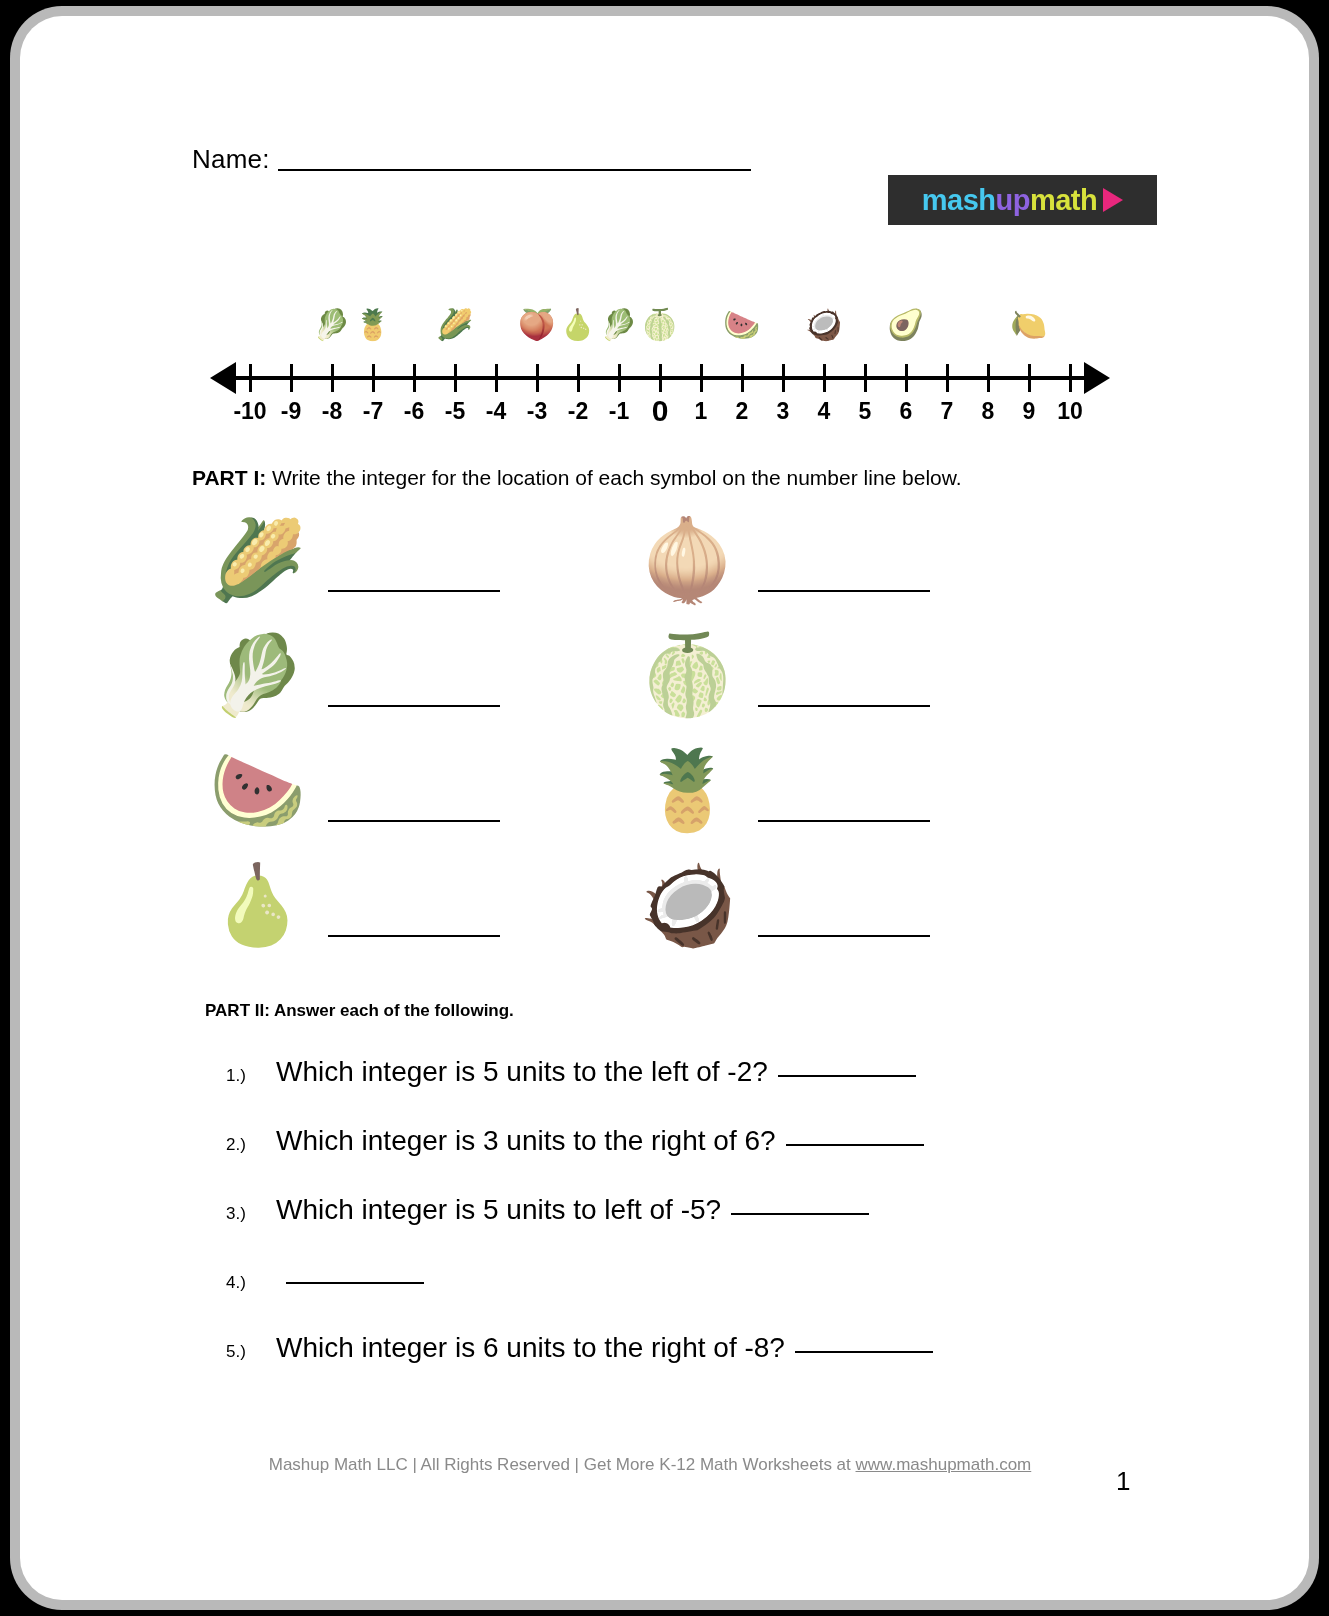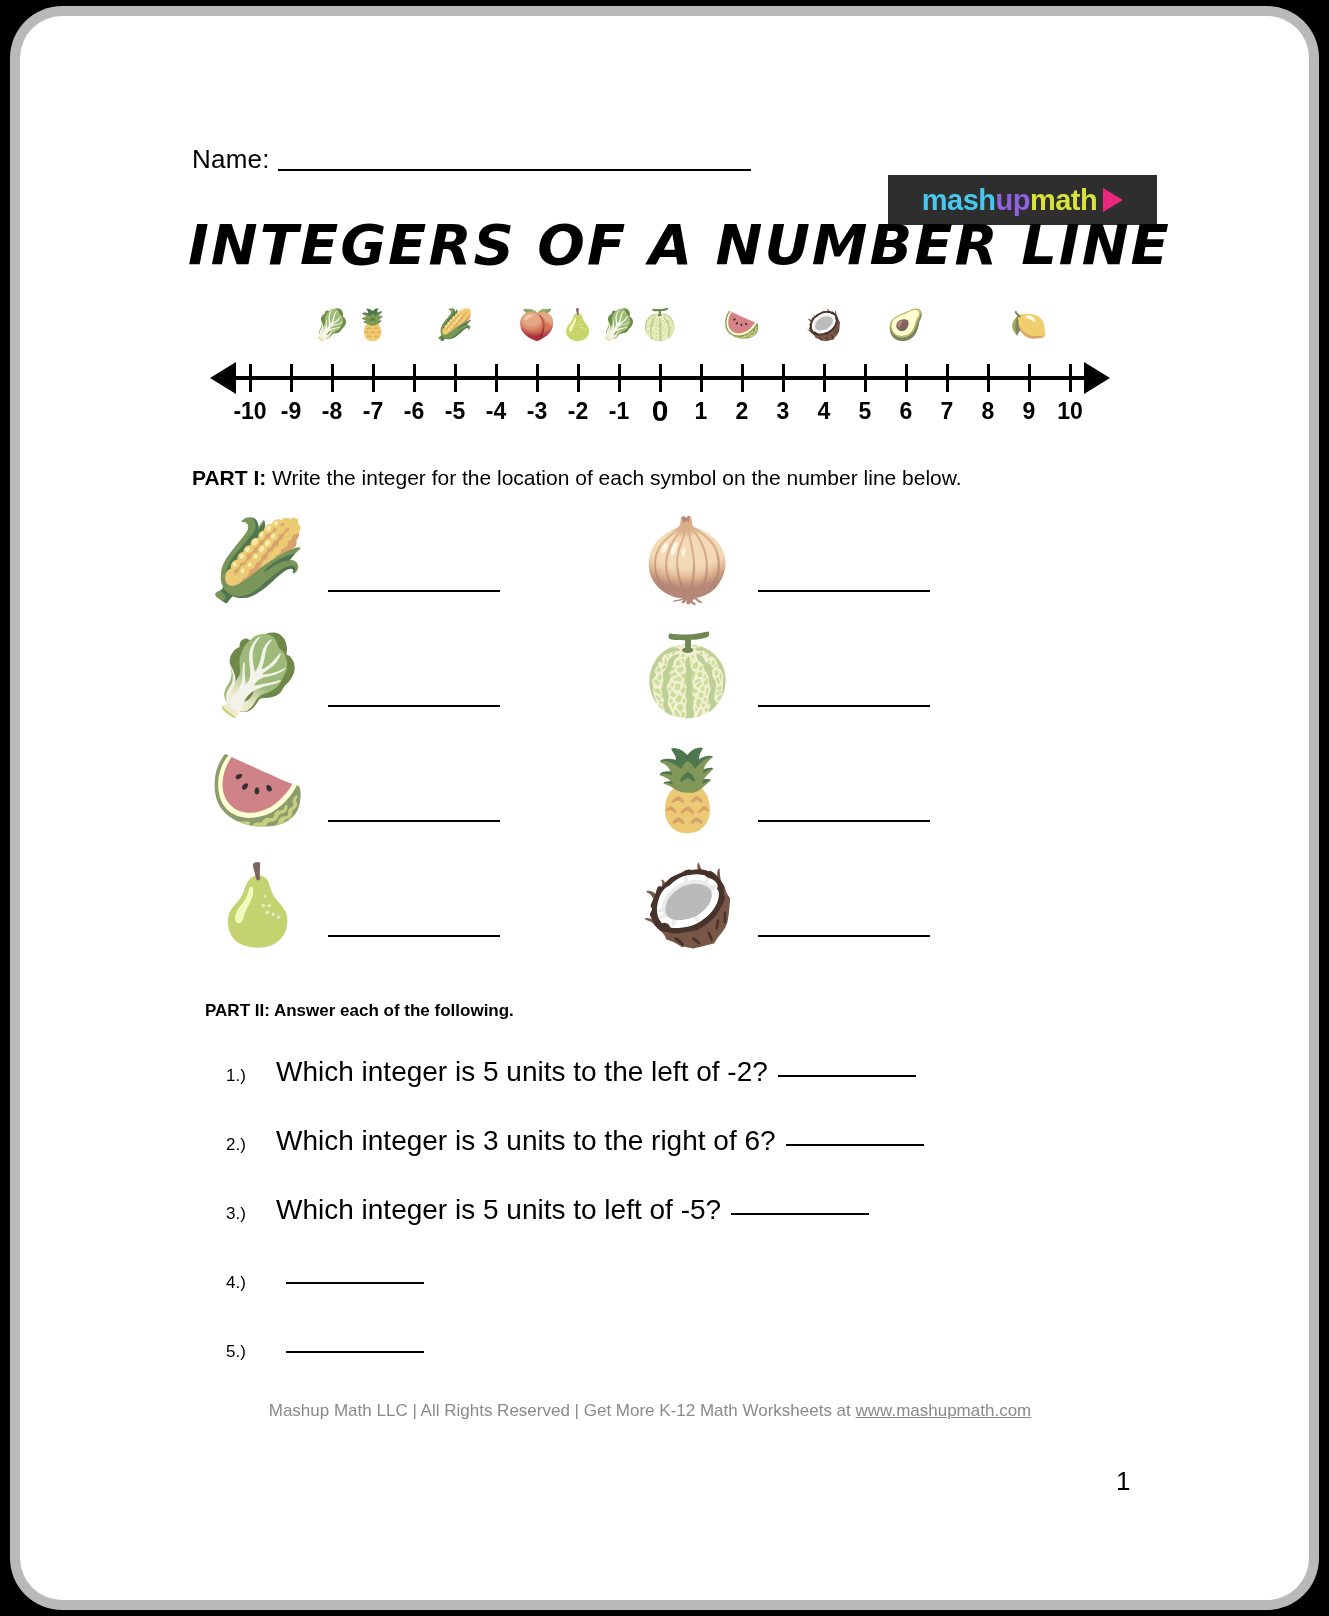--- a/index.html
+++ b/index.html
@@ -212,21 +212,21 @@
     border-bottom: 2.5px solid #000;
     height: 1px;
     margin-left: 10px;
     vertical-align: 4px;
   }
 
   
   .footer {
     position: absolute;
     left: 0;
-    top: 1385px;
+    top: 1439px;
     width: 1260px;
     text-align: center;
     font-size: 17px;
     color: #8a8a8a;
   }
   .footer a {
     color: #8a8a8a;
     text-decoration: underline;
   }
   .page-num {
@@ -248,21 +248,20 @@
       <span class="name-rule"></span>
     </div>
 
     <div class="logo">
       <span class="logo-mash">mash</span>
       <span class="logo-up">up</span>
       <span class="logo-math">math</span>
       <span class="logo-tri"></span>
     </div>
 
-    <div class="title">INTEGERS OF A NUMBER LINE</div>
 
     <div class="numline">
       <div class="nl-arrow-l"></div>
       <div class="nl-arrow-r"></div>
       <div class="nl-axis"></div>
       <div id="nl-ticks">
           <div class="nl-tick" style="left: 38.5px;"></div>
           <div class="nl-tick" style="left: 79.5px;"></div>
           <div class="nl-tick" style="left: 120.5px;"></div>
           <div class="nl-tick" style="left: 161.5px;"></div>
@@ -376,21 +375,21 @@
         <div class="q-item">
           <div class="q-num">3.)</div>
           <div class="q-text"><span>Which integer is 5 units to left of -5?</span><span class="q-blank"></span></div>
         </div>
         <div class="q-item">
           <div class="q-num">4.)</div>
           <div class="q-text"><span class="q-blank"></span></div>
         </div>
         <div class="q-item">
           <div class="q-num">5.)</div>
-          <div class="q-text"><span class="q-blank"></span></div>
+          <div class="q-text"><span>Which integer is 6 units to the right of -8?</span><span class="q-blank"></span></div>
         </div>
       </div>
 
     <div class="footer">
       <span>Mashup Math LLC | All Rights Reserved | Get More K-12 Math Worksheets at </span><a href="#">www.mashupmath.com</a>
     </div>
     <div class="page-num">1</div>
 
   </div>
 </div>

